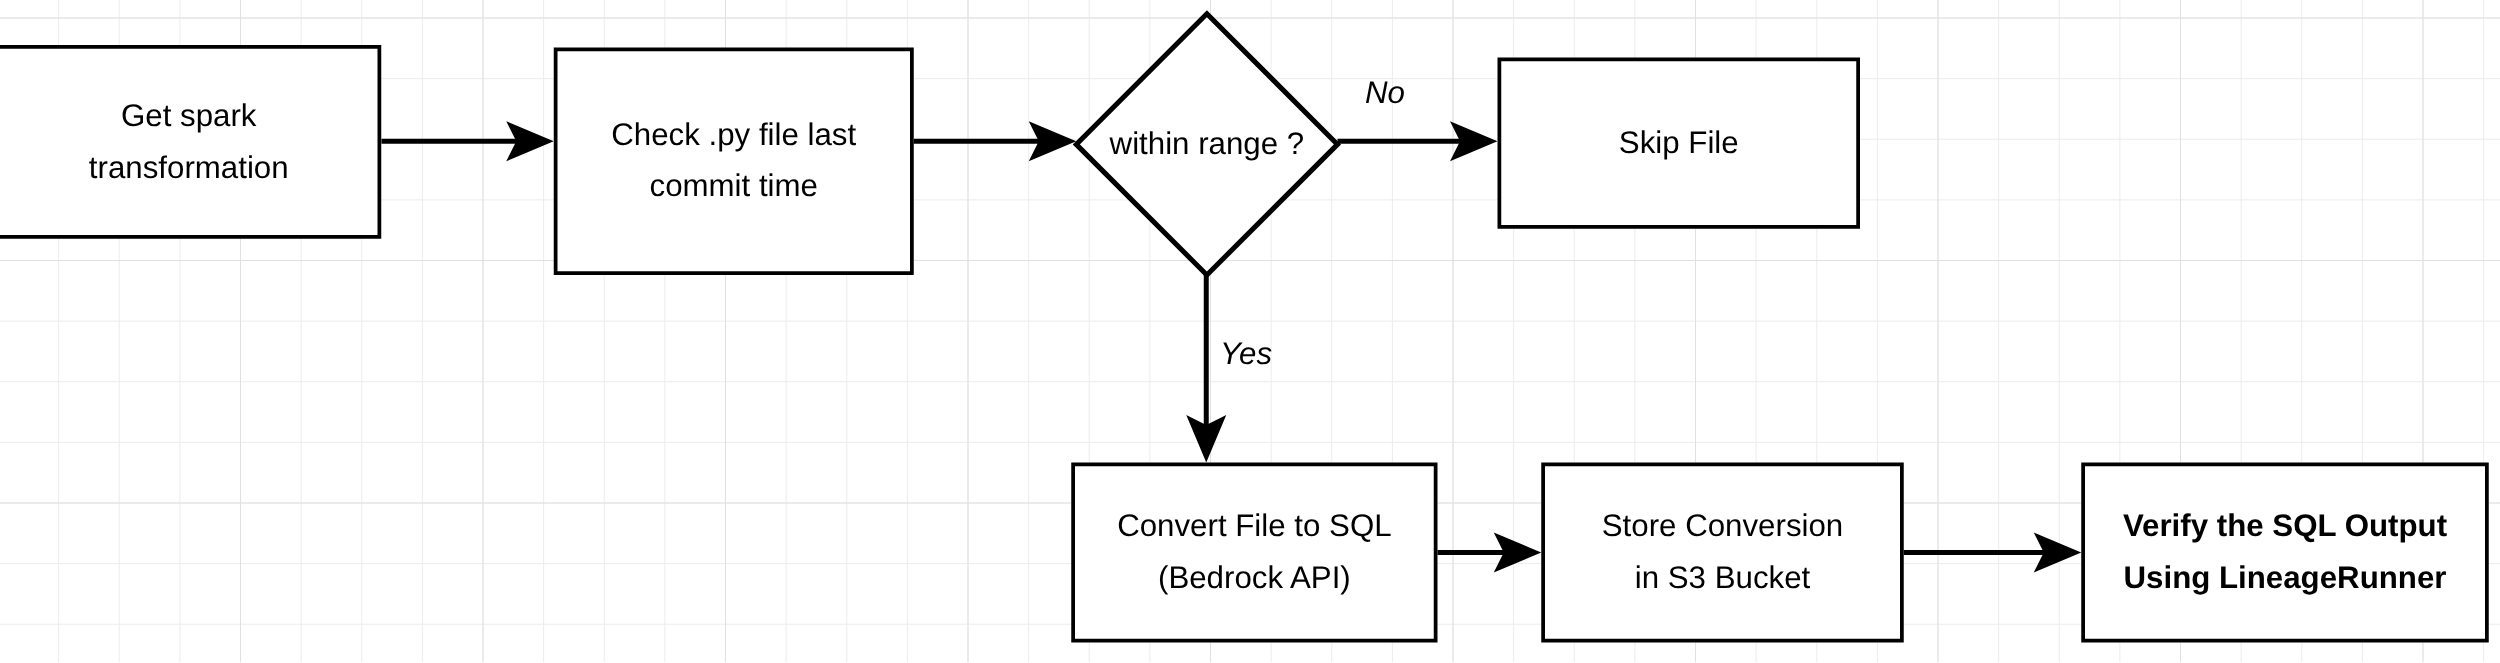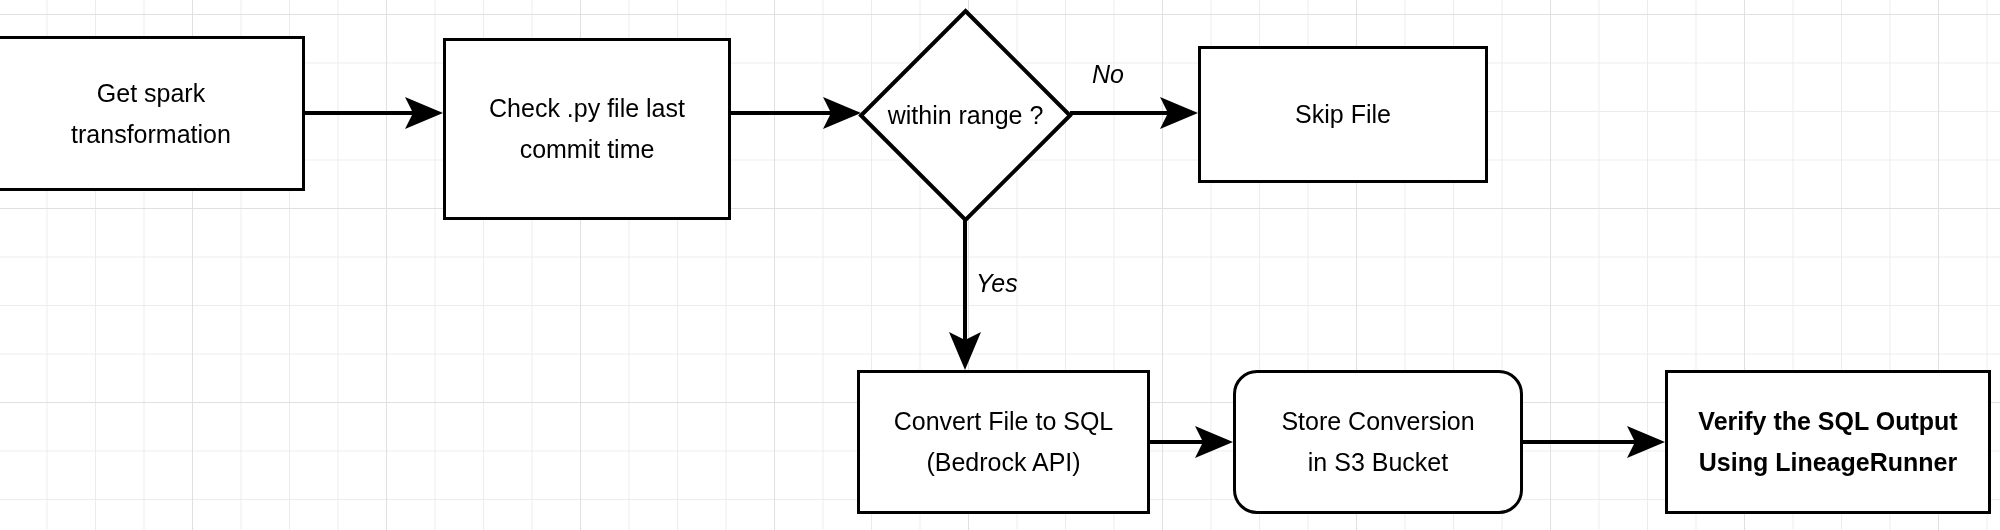--- a/index.html
+++ b/index.html
@@ -153,21 +153,21 @@
 
   <div class="node" style="left:1198px; top:46px; width:290px; height:137px;">
     <span class="line">Skip File</span>
   </div>
 
   <div class="node" style="left:818px; top:370px; width:293px; height:144px;margin-left:39px;">
     <span class="line">Convert File to SQL</span>
     <span class="line">(Bedrock API)</span>
   </div>
 
-  <div class="node" style="left:1233px; top:370px; width:290px; height:144px;border-radius:24px;">
+  <div class="node" style="left:1233px; top:370px; width:290px; height:144px;">
     <span class="line">Store Conversion</span>
     <span class="line">in S3 Bucket</span>
   </div>
 
   <div class="node" style="left:1665px; top:370px; width:326px; height:144px;font-weight:bold;">
     <span class="line">Verify the SQL Output</span>
     <span class="line">Using LineageRunner</span>
   </div>
 
   <span class="edge-label" style="left:1092px; top:60px;">No</span>

